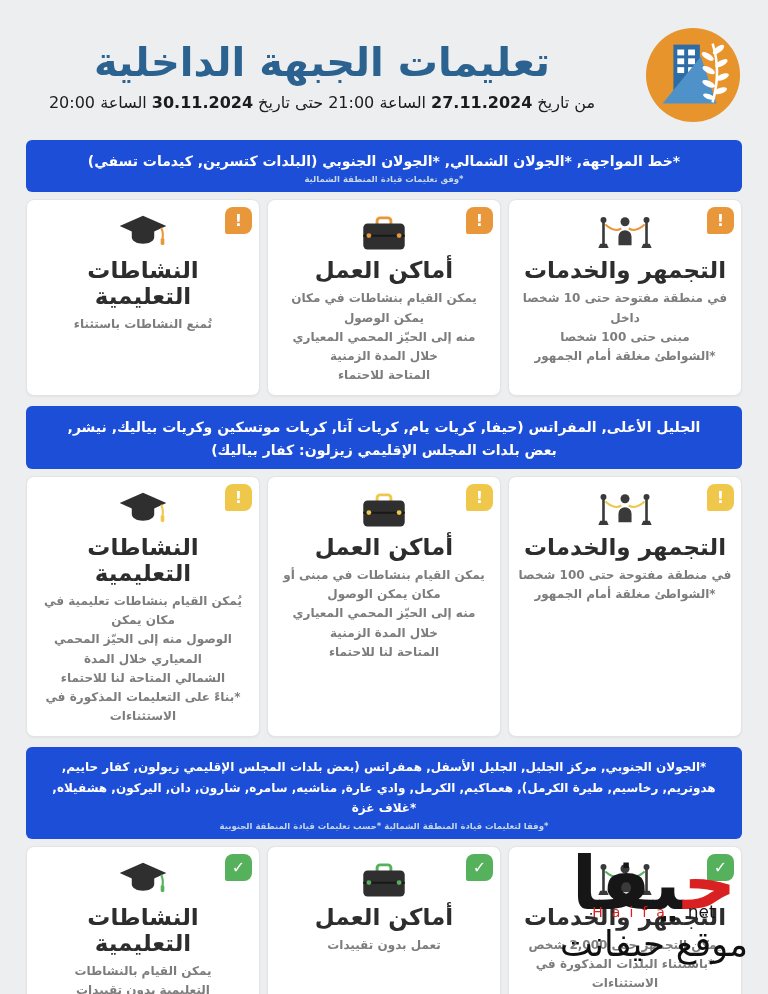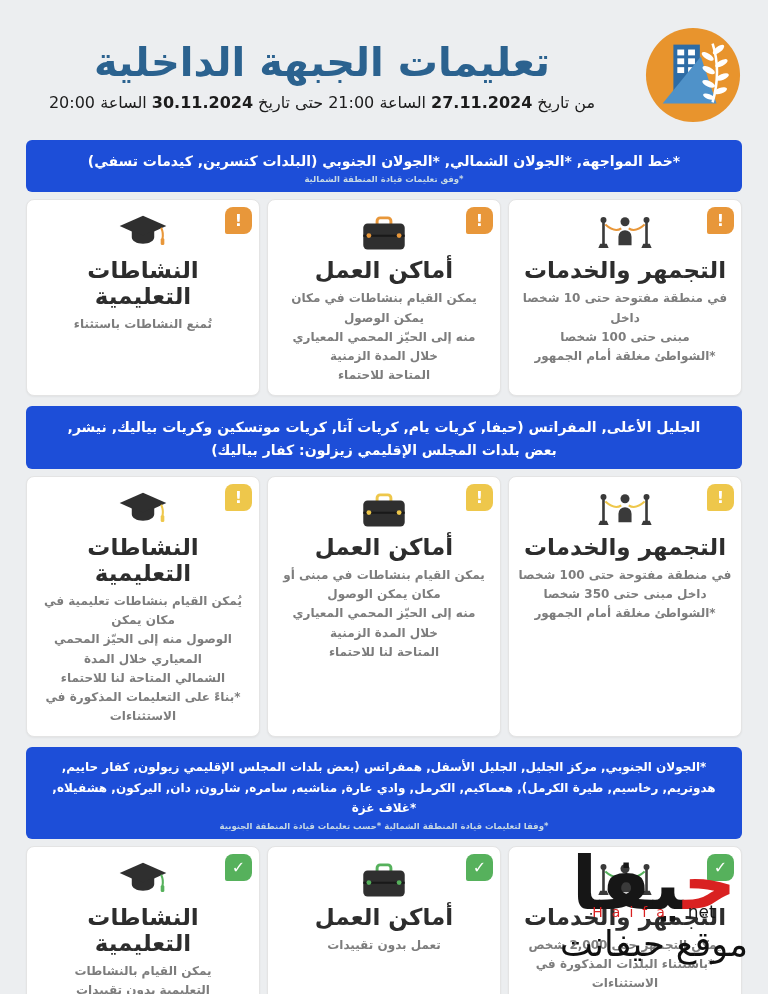--- a/index.html
+++ b/index.html
@@ -178,21 +178,20 @@
     <path d="M48.5 36 h11 l-2-4.5 h-7 z" fill="#3a3a3a"></path>
     <path d="M10 11 Q20 20 27 15" stroke="var(--accent)" stroke-width="2.2" fill="none"></path>
     <path d="M52 11 Q42 20 35 15" stroke="var(--accent)" stroke-width="2.2" fill="none"></path>
     <circle cx="31" cy="8" r="4.8" fill="#3a3a3a"></circle>
     <path d="M24 33 v-9 a7 7 0 0 1 14 0 v9 z" fill="#3a3a3a"></path>
   </svg>
             </div>
     <h3 class="card-title">التجمهر والخدمات</h3>
     <div class="card-body">
               <div class="body-line">في منطقة مفتوحة حتى 100 شخصا</div>
-              <div class="body-line">داخل مبنى حتى 350 شخصا</div>
               <div class="body-line">*الشواطئ مغلقة أمام الجمهور</div>
             </div>
   </div>
           <div class="card">
     <div class="badge">!</div>
     <div class="icon-slot">
               <svg width="52" height="38" viewBox="0 0 60 44">
     <path d="M22 13 v-5 a3.5 3.5 0 0 1 3.5-3.5 h9 a3.5 3.5 0 0 1 3.5 3.5 v5" fill="none" stroke="var(--accent)" stroke-width="3.4"></path>
     <rect x="6" y="11" width="48" height="30" rx="5" fill="#2f2f2f"></rect>
     <rect x="6" y="24" width="48" height="2.4" fill="#191919"></rect>

